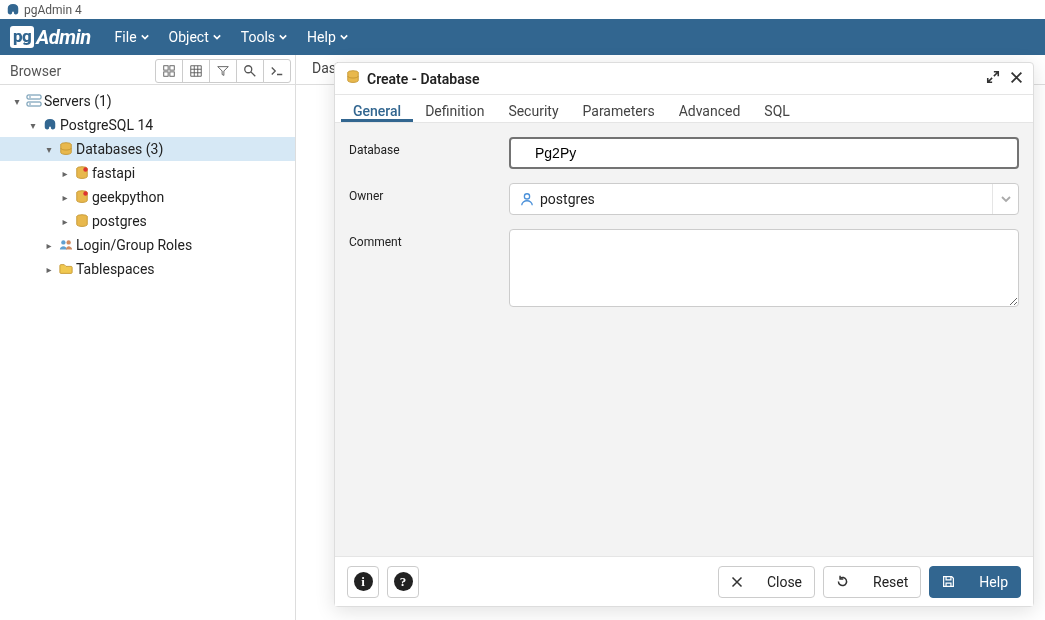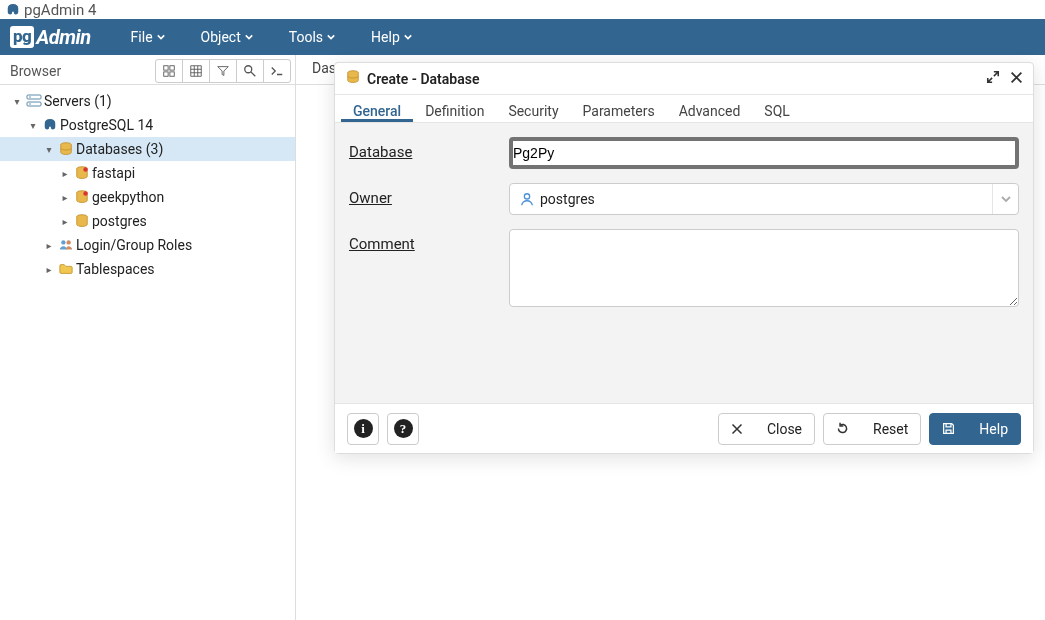--- a/index.html
+++ b/index.html
@@ -13,32 +13,31 @@
     overflow: hidden;
     position: relative;
   }
   
   .title-bar {
     height: 19px;
     background: #fff;
     display: flex;
     align-items: center;
     padding-left: 6px;
-    font-size: 15px;
+    font-size: 12px;
     color: #555;
   }
   .title-bar svg { margin-right: 4px; }
   
   .nav-bar {
     height: 36px;
     background: #326690;
     display: flex;
     align-items: center;
     color: #fff;
-    gap: 16px;
   }
   .logo {
     display: flex;
     align-items: center;
     padding: 0 14px 0 10px;
     font-size: 20px;
     font-weight: 700;
     letter-spacing: -0.5px;
     font-style: italic;
   }
@@ -131,21 +130,21 @@
     border-bottom: 1px solid #ddd;
     padding-left: 6px;
   }
   .tab { padding: 5px 10px; font-size: 14px; color: #444; }
   
   .dialog {
     position: absolute;
     left: 334px;
     top: 62px;
     width: 700px;
-    height: 392px;
+    height: 545px;
     background: #fff;
     border: 1px solid #ddd;
     border-radius: 4px;
     box-shadow: 0 4px 20px rgba(0,0,0,0.12);
     display: flex;
     flex-direction: column;
   }
   .dialog-header {
     height: 32px;
     display: flex;
@@ -180,31 +179,30 @@
     overflow: auto;
   }
   .form-row {
     display: flex;
     align-items: flex-start;
     margin-bottom: 14px;
   }
   .form-label {
     width: 160px;
     padding-top: 6px;
-    font-size: 15px;
+    font-size: 12px;
     color: #222;
-    text-decoration: underline;
   }
   .form-field { flex: 1; }
   .text-input {
     width: 100%;
     height: 32px;
-    border: 4px solid #737373;
+    border: 2px solid #737373;
     border-radius: 4px;
-    padding: 0 0;
+    padding: 0 24px;
     font-size: 14px;
     outline: none;
   }
   .select-input {
     width: 100%;
     height: 32px;
     border: 1px solid #ccc;
     border-radius: 4px;
     background: #fff;
     display: flex;

